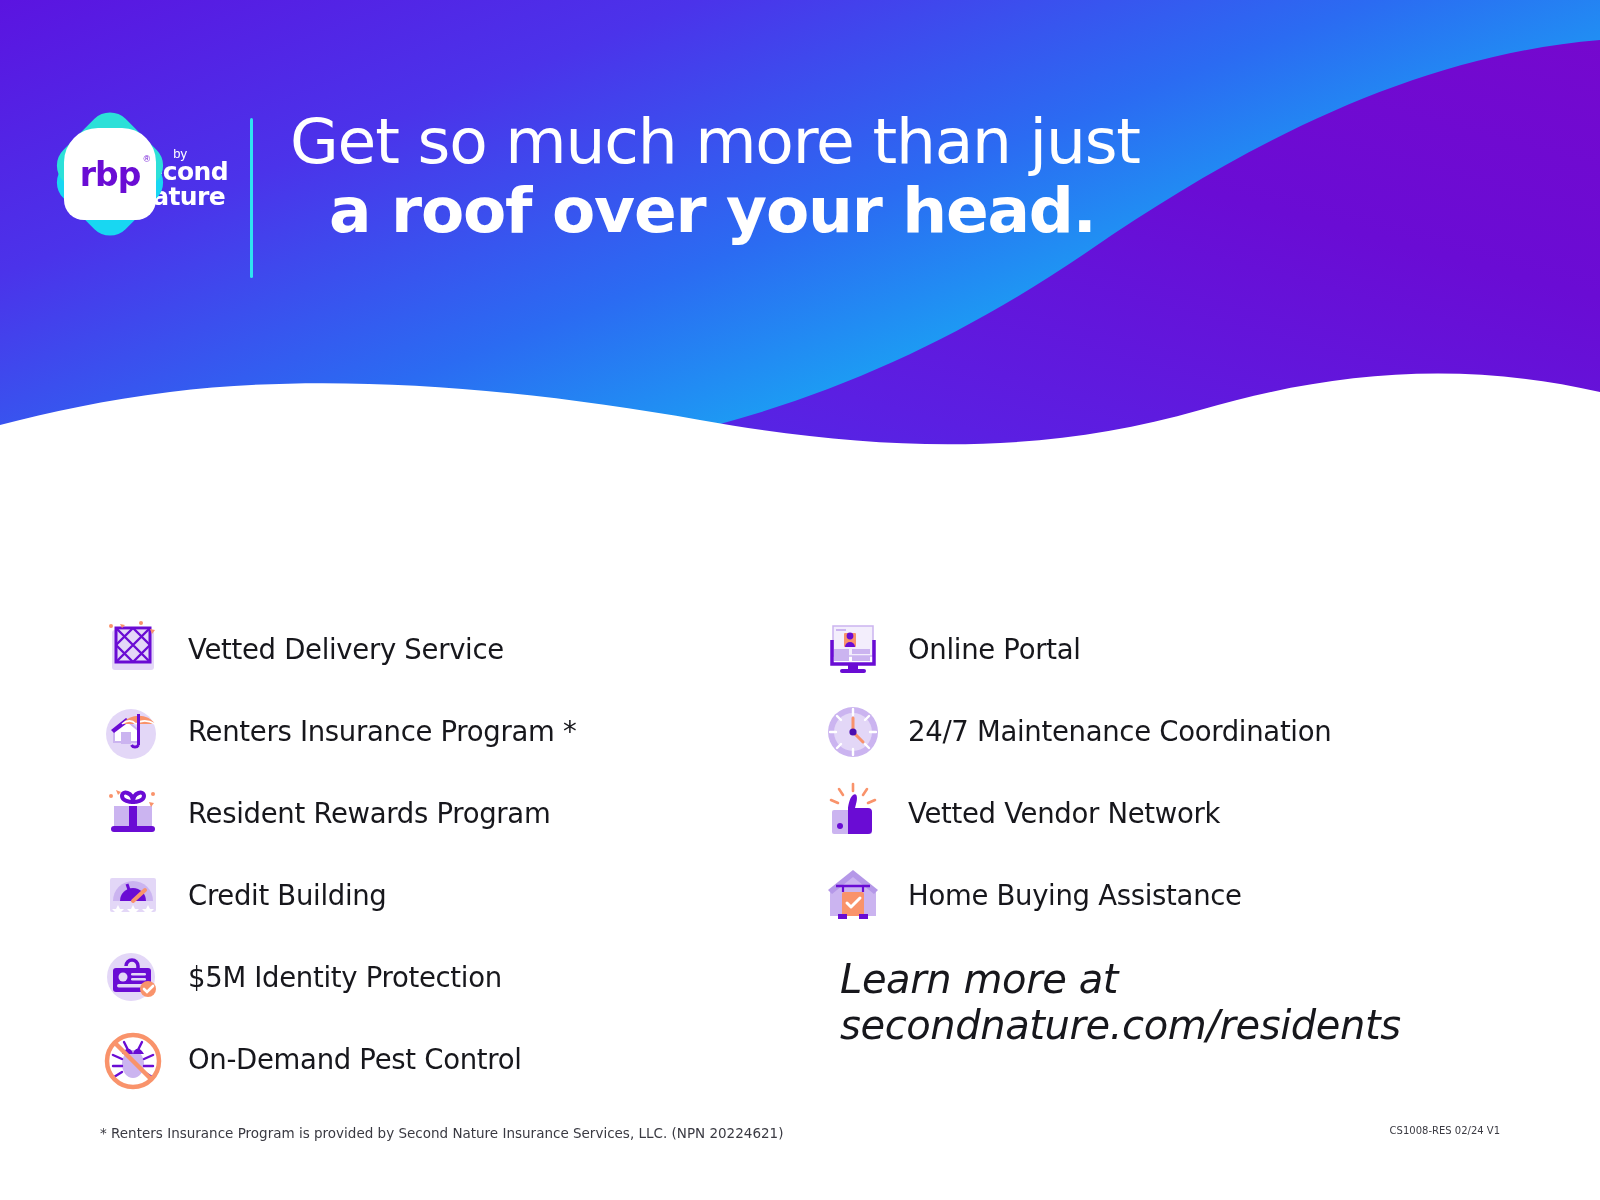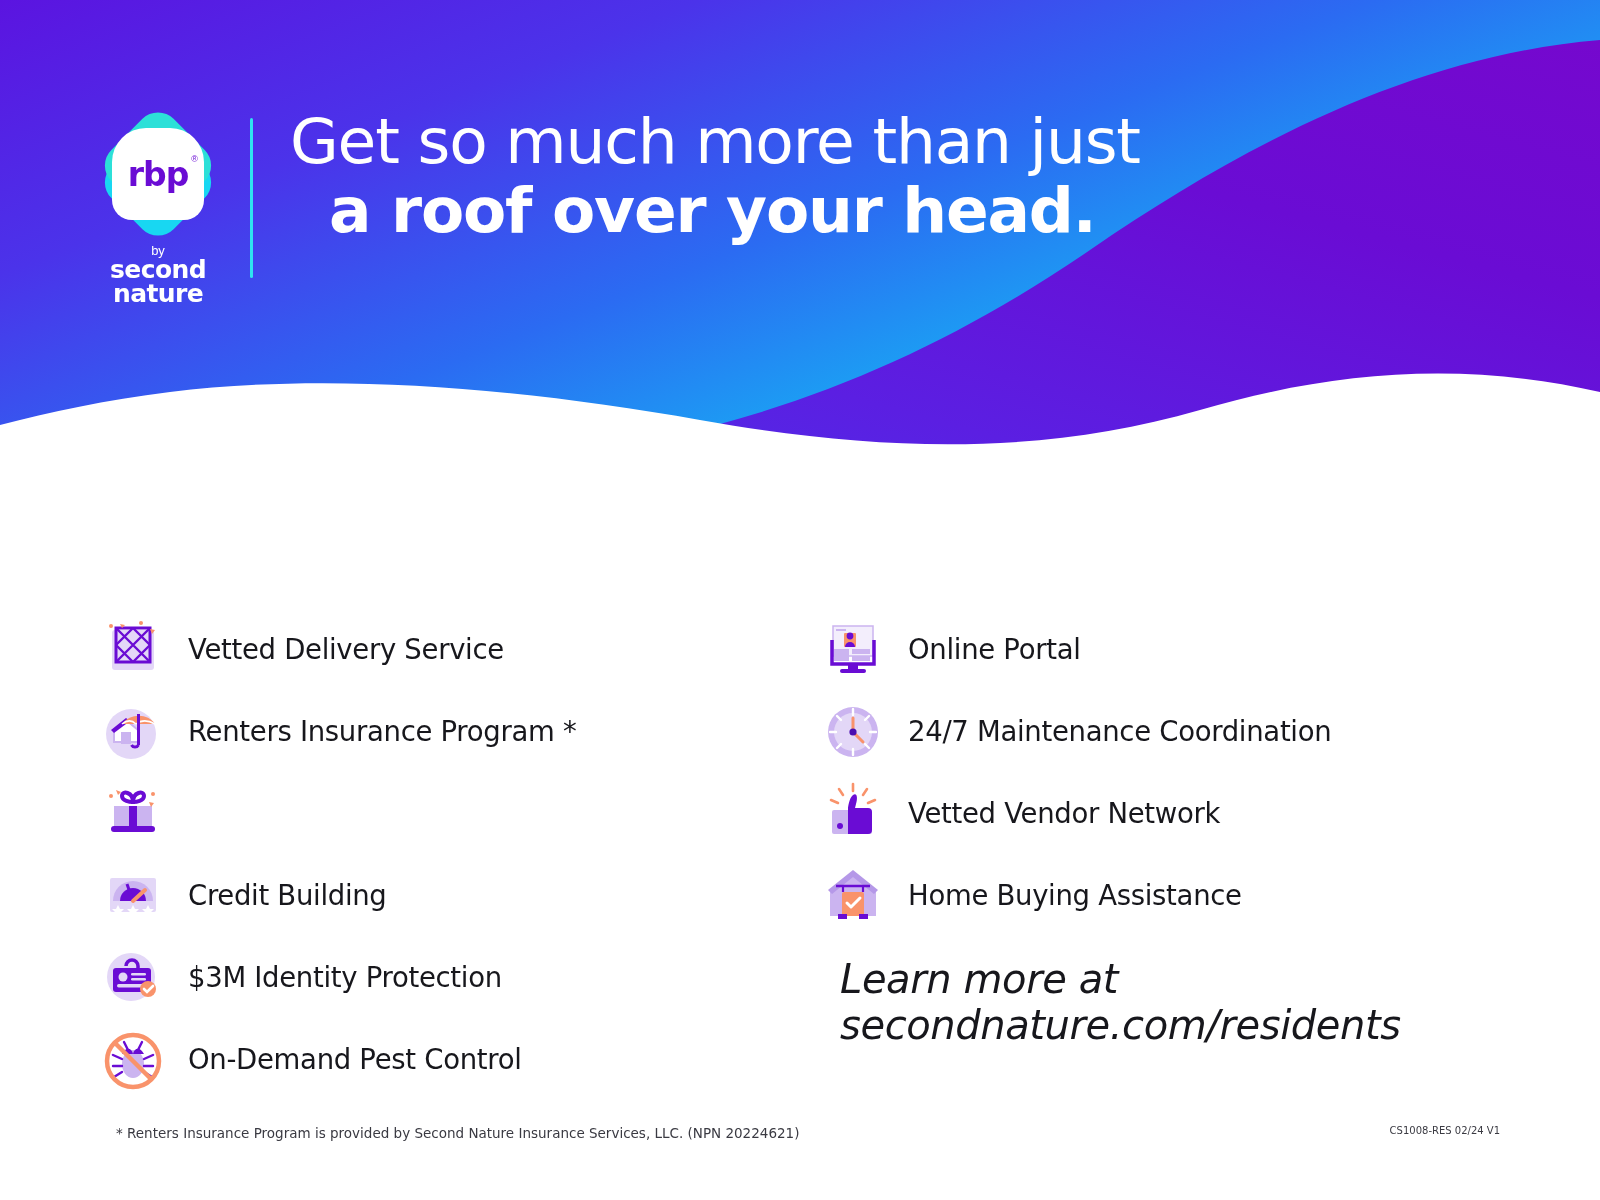--- a/index.html
+++ b/index.html
@@ -22,21 +22,21 @@
   .header-content{
     position:absolute; top:0; left:0;
     width:1600px; height:470px;
     display:flex; align-items:flex-start;
   }
 
   
   .logo-block{
     position:absolute; left:88px; top:112px;
     width:140px;
-    display:flex; flex-direction:column; align-items:center;
+    display:flex; flex-direction:row; align-items:center;
   }
   .logo-mark{
     position:relative; width:124px; height:124px;
   }
   .logo-mark .teal{
     position:absolute; left:50%; top:50%;
     width:88px; height:88px;
     margin:-44px 0 0 -44px;
     background:#2CE0D8;
     border-radius:22px;
@@ -131,21 +131,20 @@
     font-size:40px; font-style:italic; color:#17171C;
     font-family:"DejaVu Sans", sans-serif;
     letter-spacing:-0.4px;
   }
 
   
   .footnote{
     position:absolute; left:100px; top:1125px;
     font-size:13.5px; color:#3A3A42;
     font-family:"DejaVu Sans", sans-serif;
-    margin-left:16px;
   }
   .code{
     position:absolute; right:100px; top:1125px;
     font-size:10px; color:#3A3A42;
     font-family:"DejaVu Sans", sans-serif;
   }
 </style>
 </head>
 <body>
 
@@ -255,20 +254,21 @@
             <rect x="11" y="46" width="44" height="6" rx="3" fill="#6A0CD4"></rect>
             <rect x="29" y="26" width="8" height="22" fill="#6A0CD4"></rect>
             <path d="M33,22 C33,12 22,10 22,16 C22,21 30,22 33,22 Z" fill="none" stroke="#6A0CD4" stroke-width="4"></path>
             <path d="M33,22 C33,12 44,10 44,16 C44,21 36,22 33,22 Z" fill="none" stroke="#6A0CD4" stroke-width="4"></path>
             <circle cx="11" cy="16" r="2" fill="#F9936B"></circle>
             <circle cx="53" cy="14" r="2" fill="#F9936B"></circle>
             <path d="M16,10 l5,2 -3,3 Z" fill="#F9936B"></path>
             <path d="M49,22 l5,1 -3,4 Z" fill="#F9936B"></path>
           </svg>
         </span>
+        <span class="lbl">Resident Rewards Program</span>
       </div>
 
       <div class="benefit">
         <span class="ico">
           <svg viewBox="0 0 66 66" width="66" height="66">
             <rect x="10" y="16" width="46" height="34" rx="2" fill="#E3D7F7"></rect>
             <path d="M13,39 A20,20 0 0 1 53,39 Z" fill="#CBB4F0"></path>
             <path d="M20,39 A13,13 0 0 1 46,39 Z" fill="#6A0CD4"></path>
             <line x1="33" y1="39" x2="27" y2="22" stroke="#6A0CD4" stroke-width="3"></line>
             <line x1="33" y1="39" x2="45" y2="28" stroke="#F9936B" stroke-width="4" stroke-linecap="round"></line>
@@ -287,21 +287,21 @@
             <path d="M26,22 a6,6 0 0 1 12,0 v3" fill="none" stroke="#6A0CD4" stroke-width="3.5"></path>
             <rect x="13" y="24" width="38" height="24" rx="3" fill="#6A0CD4"></rect>
             <circle cx="23" cy="33" r="4.5" fill="#E3D7F7"></circle>
             <rect x="31" y="29" width="15" height="2.6" rx="1.3" fill="#E3D7F7"></rect>
             <rect x="31" y="34" width="15" height="2.6" rx="1.3" fill="#E3D7F7"></rect>
             <rect x="17" y="40" width="29" height="3.4" rx="1.7" fill="#E3D7F7"></rect>
             <circle cx="48" cy="45" r="8" fill="#F9936B"></circle>
             <path d="M44,45 l3,3 6,-6" fill="none" stroke="#ffffff" stroke-width="2.6" stroke-linecap="round"></path>
           </svg>
         </span>
-        <span class="lbl">$3M Identity Protection</span>
+        <span class="lbl">$5M Identity Protection</span>
       </div>
 
       <div class="benefit">
         <span class="ico">
           <svg viewBox="0 0 66 66" width="66" height="66">
             <ellipse cx="33" cy="38" rx="11" ry="14" fill="#CBB4F0"></ellipse>
             <path d="M22,28 C26,20 32,22 33,28 C34,22 40,20 44,28" fill="#6A0CD4"></path>
             <g stroke="#6A0CD4" stroke-width="2.4" fill="none" stroke-linecap="round">
               <path d="M22,33 L13,29"></path>
                 <path d="M22,40 L13,40"></path>

